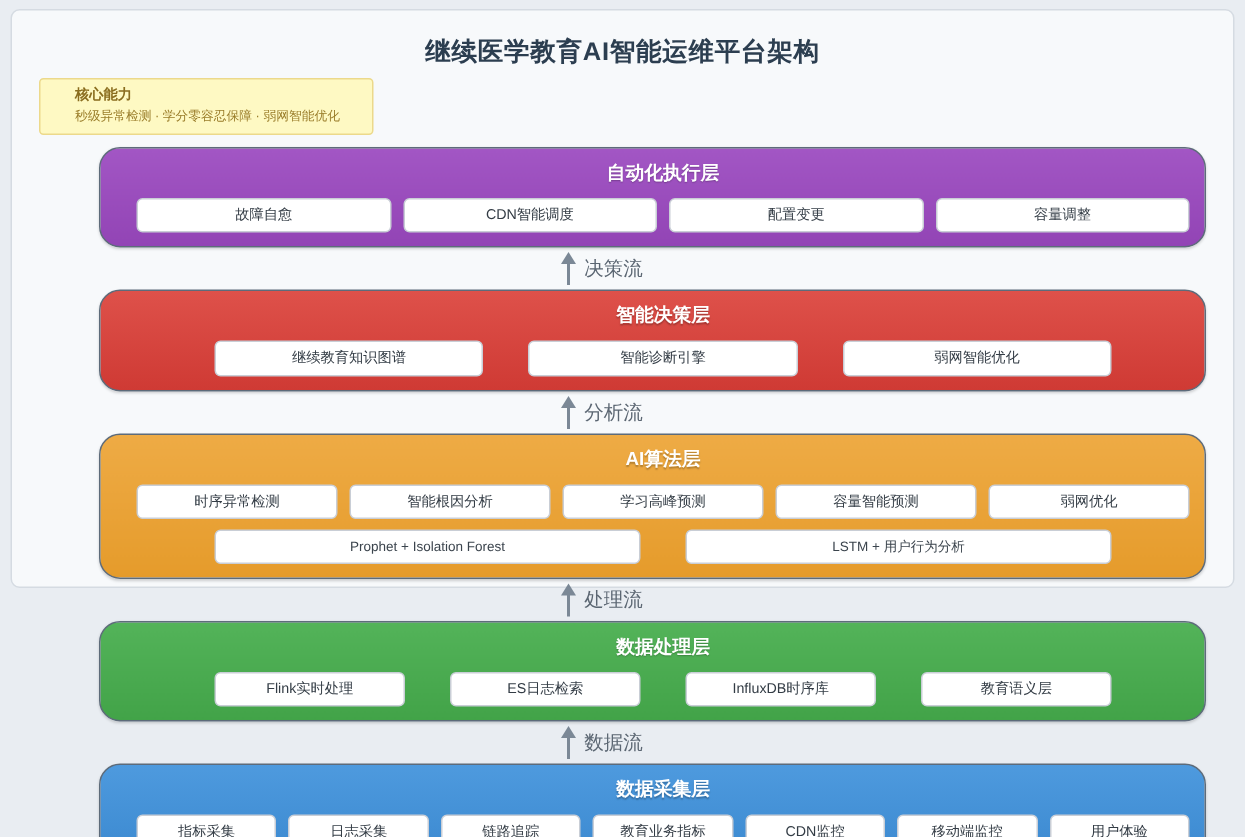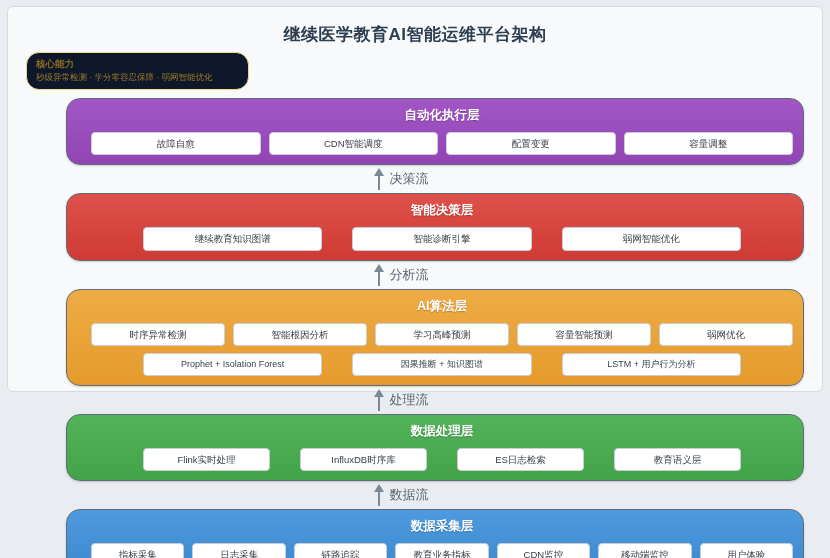--- a/index.html
+++ b/index.html
@@ -28,24 +28,24 @@
   .title {
     text-align: center;
     font-size: 17px;
     font-weight: bold;
     color: #2c3e50;
     letter-spacing: .5px;
     margin: 8px 0 6px 0;
   }
   .capability {
     width: 223px;
-    background: #0f172a;
+    background: #fef9c3;
     border: 1px solid #ecd98b;
-    border-radius: 13px;
-    padding: 5px 9px 6px 9px;
+    border-radius: 3px;
+    padding: 5px 9px 6px 23px;
     margin-bottom: 8px;
   }
   .capability-title {
     font-size: 9.5px;
     font-weight: bold;
     color: #8a6d1f;
     margin-bottom: 3px;
     line-height: 1.2;
   }
   .capability-desc {
@@ -194,41 +194,40 @@
         <div class="layer-name">AI算法层</div>
         <div class="row">
           <div class="chip">时序异常检测</div>
           <div class="chip">智能根因分析</div>
           <div class="chip">学习高峰预测</div>
           <div class="chip">容量智能预测</div>
           <div class="chip">弱网优化</div>
         </div>
         <div class="row inset">
           <div class="chip sub">Prophet + Isolation Forest</div>
-          <div class="chip sub">因果推断 + 知识图谱</div>
           <div class="chip sub">LSTM + 用户行为分析</div>
         </div>
       </div>
 
       <div class="connector">
         <div class="arrow-wrap">
           <span class="arrow-up">
               <span class="head"></span>
               <span class="shaft"></span>
             </span>
           <span class="flow-label">处理流</span>
         </div>
       </div>
 
       <div class="layer layer-green">
         <div class="layer-name">数据处理层</div>
         <div class="row inset">
           <div class="chip">Flink实时处理</div>
+          <div class="chip">ES日志检索</div>
           <div class="chip">InfluxDB时序库</div>
-          <div class="chip">ES日志检索</div>
           <div class="chip">教育语义层</div>
         </div>
       </div>
 
       <div class="connector">
         <div class="arrow-wrap">
           <span class="arrow-up">
               <span class="head"></span>
               <span class="shaft"></span>
             </span>

